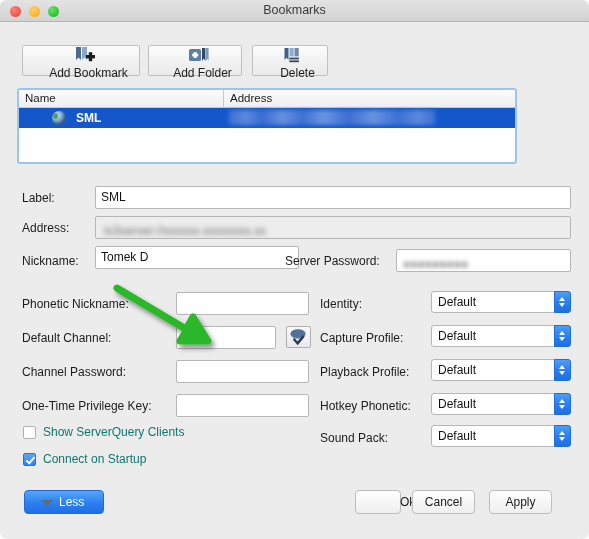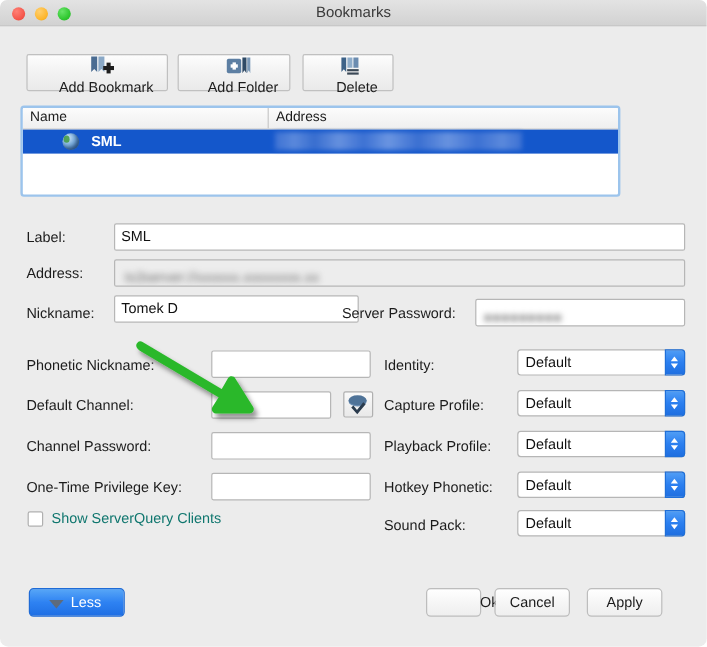--- a/index.html
+++ b/index.html
@@ -368,20 +368,24 @@
   <div class="popup" style="left:431px; top:425px; width:140px;">
     <span>Default</span>
     <span class="arrows"></span>
   </div>
 
   <div class="cbrow" style="left:23px; top:425px;">
     <span class="cbox off"></span>
     <span class="cblabel">Show ServerQuery Clients</span>
   </div>
 
+  <div class="cbrow" style="left:23px; top:452px;">
+    <span class="cbox on"></span>
+    <span class="cblabel">Connect on Startup</span>
+  </div>
 
   <div id="btn-less">
     <span id="less-tri"></span>
     <span id="less-label">Less</span>
   </div>
   <div class="pbtn" id="btn-ok">Ok</div>
   <div class="pbtn" id="btn-cancel">Cancel</div>
   <div class="pbtn" id="btn-apply">Apply</div>
 
   <svg id="arrow-annotation" width="589" height="539">

